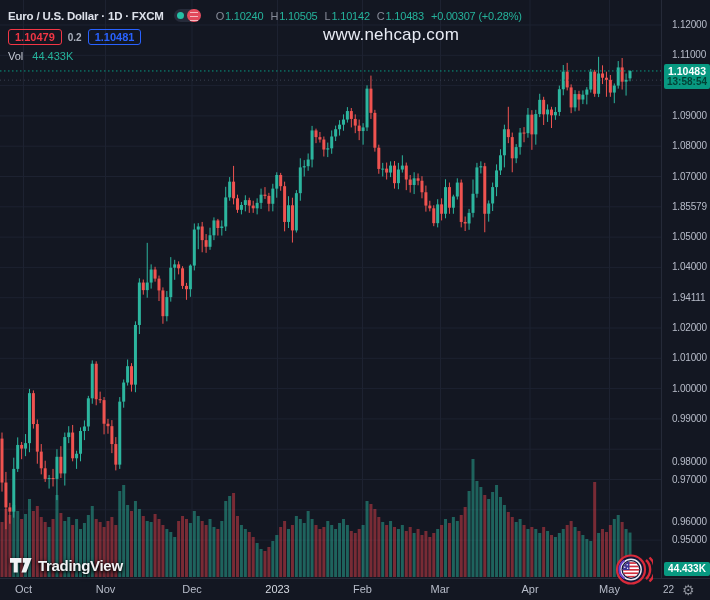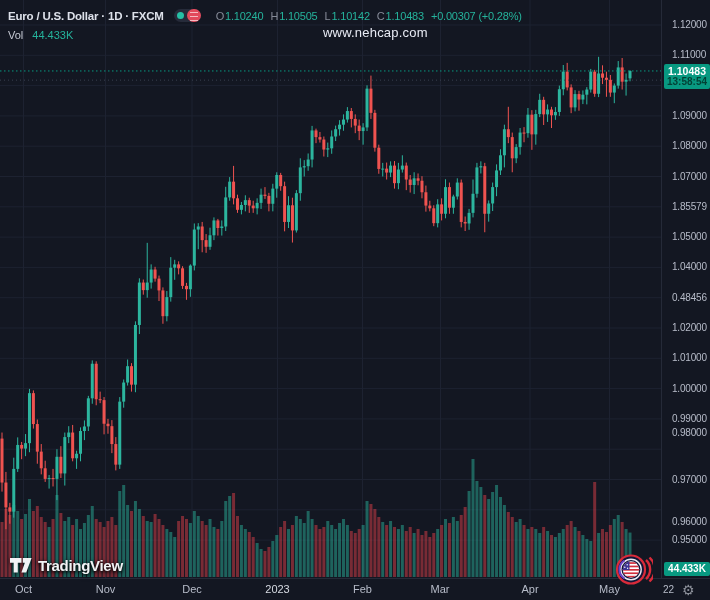--- a/index.html
+++ b/index.html
@@ -1,20 +1,20 @@
 <!DOCTYPE html>
 <html><head>
 <meta charset="utf-8">
 <style>
   html,body{margin:0;padding:0;background:#0c0f17;}
   #app{position:relative;width:710px;height:600px;background:#131722;overflow:hidden;
        font-family:"Liberation Sans",sans-serif;-webkit-font-smoothing:antialiased;}
   #chart-svg{position:absolute;left:0;top:0;display:block;}
   
-  #watermark{position:absolute;top:25px;left:323px;color:#e8ebf4;font-size:13px;font-weight:500;letter-spacing:.2px;}
+  #watermark{position:absolute;top:25px;left:323px;color:#e8ebf4;font-size:17px;font-weight:500;letter-spacing:.2px;}
   
   #header{position:absolute;left:8px;top:7px;}
   .row1{display:flex;align-items:center;height:17px;}
   #symbol-title{color:#dde1ea;font-size:11.5px;font-weight:600;letter-spacing:-0.2px;white-space:nowrap;}
   #panel-toggle{position:relative;width:27px;height:13px;margin-left:10px;background:#262b3a;border-radius:7px;cursor:pointer;}
   #panel-toggle .dot{position:absolute;left:3px;top:3px;width:7px;height:7px;border-radius:50%;background:#26bfa5;}
   #panel-toggle .seg{position:absolute;right:0;top:0;width:14px;height:13px;border-radius:7px;background:#e24a5c;}
   #panel-toggle .seg i{display:block;height:1px;background:#f6b8c0;margin:3px 3px 0 3px;}
   .ohlc{display:flex;align-items:center;margin-left:15px;font-size:11px;letter-spacing:-0.2px;white-space:nowrap;}
   .ohlc .k{color:#868b98;margin-left:7px;}
@@ -589,44 +589,49 @@
           <span class="v">1.10240</span>
         <span class="k">H</span>
           <span class="v">1.10505</span>
         <span class="k">L</span>
           <span class="v">1.10142</span>
         <span class="k">C</span>
           <span class="v">1.10483</span>
         <span class="chg">+0.00307 (+0.28%)</span>
       </span>
     </div>
+    <div class="row2">
+      <span class="quote-box" id="bid-box">1.10479</span>
+      <span id="spread">0.2</span>
+      <span class="quote-box" id="ask-box">1.10481</span>
+    </div>
     <div class="row3">
       <span id="vol-label">Vol</span>
       <span id="vol-value">44.433K</span>
     </div>
   </div>
 
   <div id="price-axis">
 
     <div id="volume-badge">44.433K</div>
   <div class="pa-label" style="top: 19px;">1.12000</div>
       <div class="pa-label" style="top: 49.3px;">1.11000</div>
       <div class="pa-label" style="top: 79.6px;">1.10000</div>
       <div class="pa-label" style="top: 109.9px;">1.09000</div>
       <div class="pa-label" style="top: 140.2px;">1.08000</div>
       <div class="pa-label" style="top: 170.5px;">1.07000</div>
       <div class="pa-label" style="top: 200.8px;">1.85579</div>
       <div class="pa-label" style="top: 231.1px;">1.05000</div>
       <div class="pa-label" style="top: 261.4px;">1.04000</div>
-      <div class="pa-label" style="top: 291.7px;">0.48456</div>
+      <div class="pa-label" style="top: 291.7px;">1.94111</div>
       <div class="pa-label" style="top: 322px;">1.02000</div>
       <div class="pa-label" style="top: 352.3px;">1.01000</div>
       <div class="pa-label" style="top: 382.6px;">1.00000</div>
       <div class="pa-label" style="top: 412.9px;">0.99000</div>
-      <div class="pa-label" style="top: 427px;">0.98000</div>
+      <div class="pa-label" style="top: 456px;">0.98000</div>
       <div class="pa-label" style="top: 473.5px;">0.97000</div>
       <div class="pa-label" style="top: 516px;">0.96000</div>
       <div class="pa-label" style="top: 534.1px;">0.95000</div>
       <div id="price-badge" style="top: 63.9651px;">
       <div class="p">1.10483</div>
       <div class="cd">13:58:54</div>
     </div>
     </div>
 
   <div id="time-axis">

